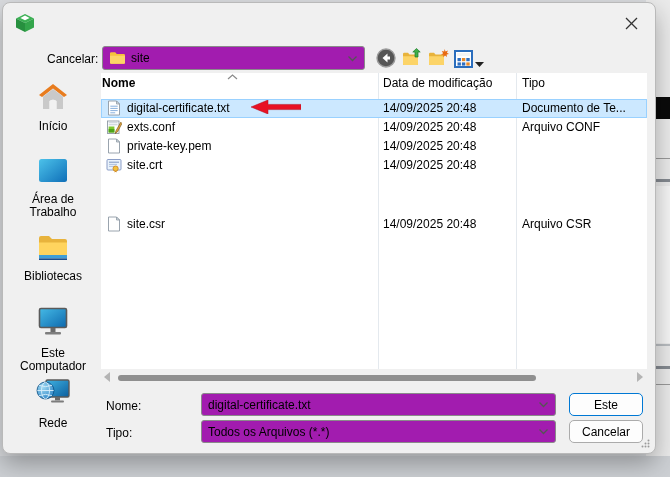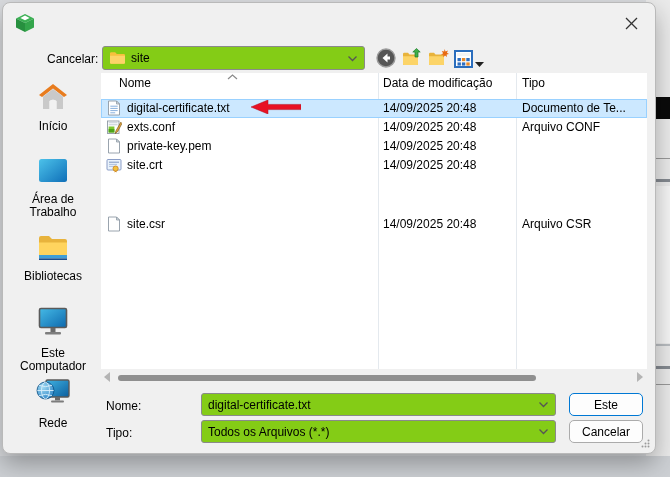--- a/index.html
+++ b/index.html
@@ -19,21 +19,21 @@
     left:2px; top:2px; width:654px; height:452px;
     background:#f0f0f0; border:1px solid #b9b9b9; border-radius:8px;
     box-shadow:0 10px 24px rgba(0,0,0,.30); z-index:2;
   }
   #close-btn { left:610px; top:6px; width:36px; height:28px; display:flex; align-items:center; justify-content:center; cursor:default; }
 
   .label { color:#000; }
   #examinar-label { left:44px; top:49px; }
 
   .combo {
-    background:#84cc16; border:1px solid #8a8a8a; border-radius:3px;
+    background:#a21caf; border:1px solid #8a8a8a; border-radius:3px;
     display:flex; align-items:center; padding:8px 6px; overflow:hidden;
   }
   .combo .chev { margin-left:auto; flex:0 0 auto; }
   #location-combo { left:99px; top:43px; width:263px; height:24px; gap:5px; }
 
   .toolbtn { width:22px; height:22px; display:flex; align-items:center; justify-content:center; }
 
   
   .side-item { left:8px; width:84px; text-align:center; }
   .side-item .lbl { display:block; margin-top:7px; line-height:13px; }
@@ -218,21 +218,21 @@
       <path d="M3 8.3 Q9.5 11 16 8.3" fill="none" stroke="#d8eefb" stroke-width="0.9"></path>
       <path d="M3 18.7 Q9.5 16 16 18.7" fill="none" stroke="#d8eefb" stroke-width="0.9"></path>
     </svg>
     <span class="lbl">Rede</span>
   </div>
 
   <div class="abs" id="list">
     <div class="colsep" style="left:277px;"></div>
     <div class="colsep" style="left:415px;"></div>
 
-    <span class="hdr-cell" style="left:18px;">Nome</span>
+    <span class="hdr-cell" style="left:1px;font-weight:bold;">Nome</span>
     <span class="hdr-cell" style="left:282px;">Data de modificação</span>
     <span class="hdr-cell" style="left:421px;">Tipo</span>
     <svg id="hdr-sort" width="11" height="6" viewBox="0 0 11 6">
       <polyline points="1,5 5.5,1 10,5" fill="none" stroke="#8a8a8a" stroke-width="1.2"></polyline>
     </svg>
 
     <div class="row selected" style="top:26px;">
       <svg class="ficon" viewBox="0 0 16 16">
         <path d="M2.5 1 L10.5 1 L13.5 4 L13.5 15 L2.5 15 Z" fill="#fff" stroke="#8f9aa5" stroke-width="0.9"></path>
         <path d="M10.5 1 L10.5 4 L13.5 4 Z" fill="#d7dee5" stroke="#8f9aa5" stroke-width="0.8"></path>

